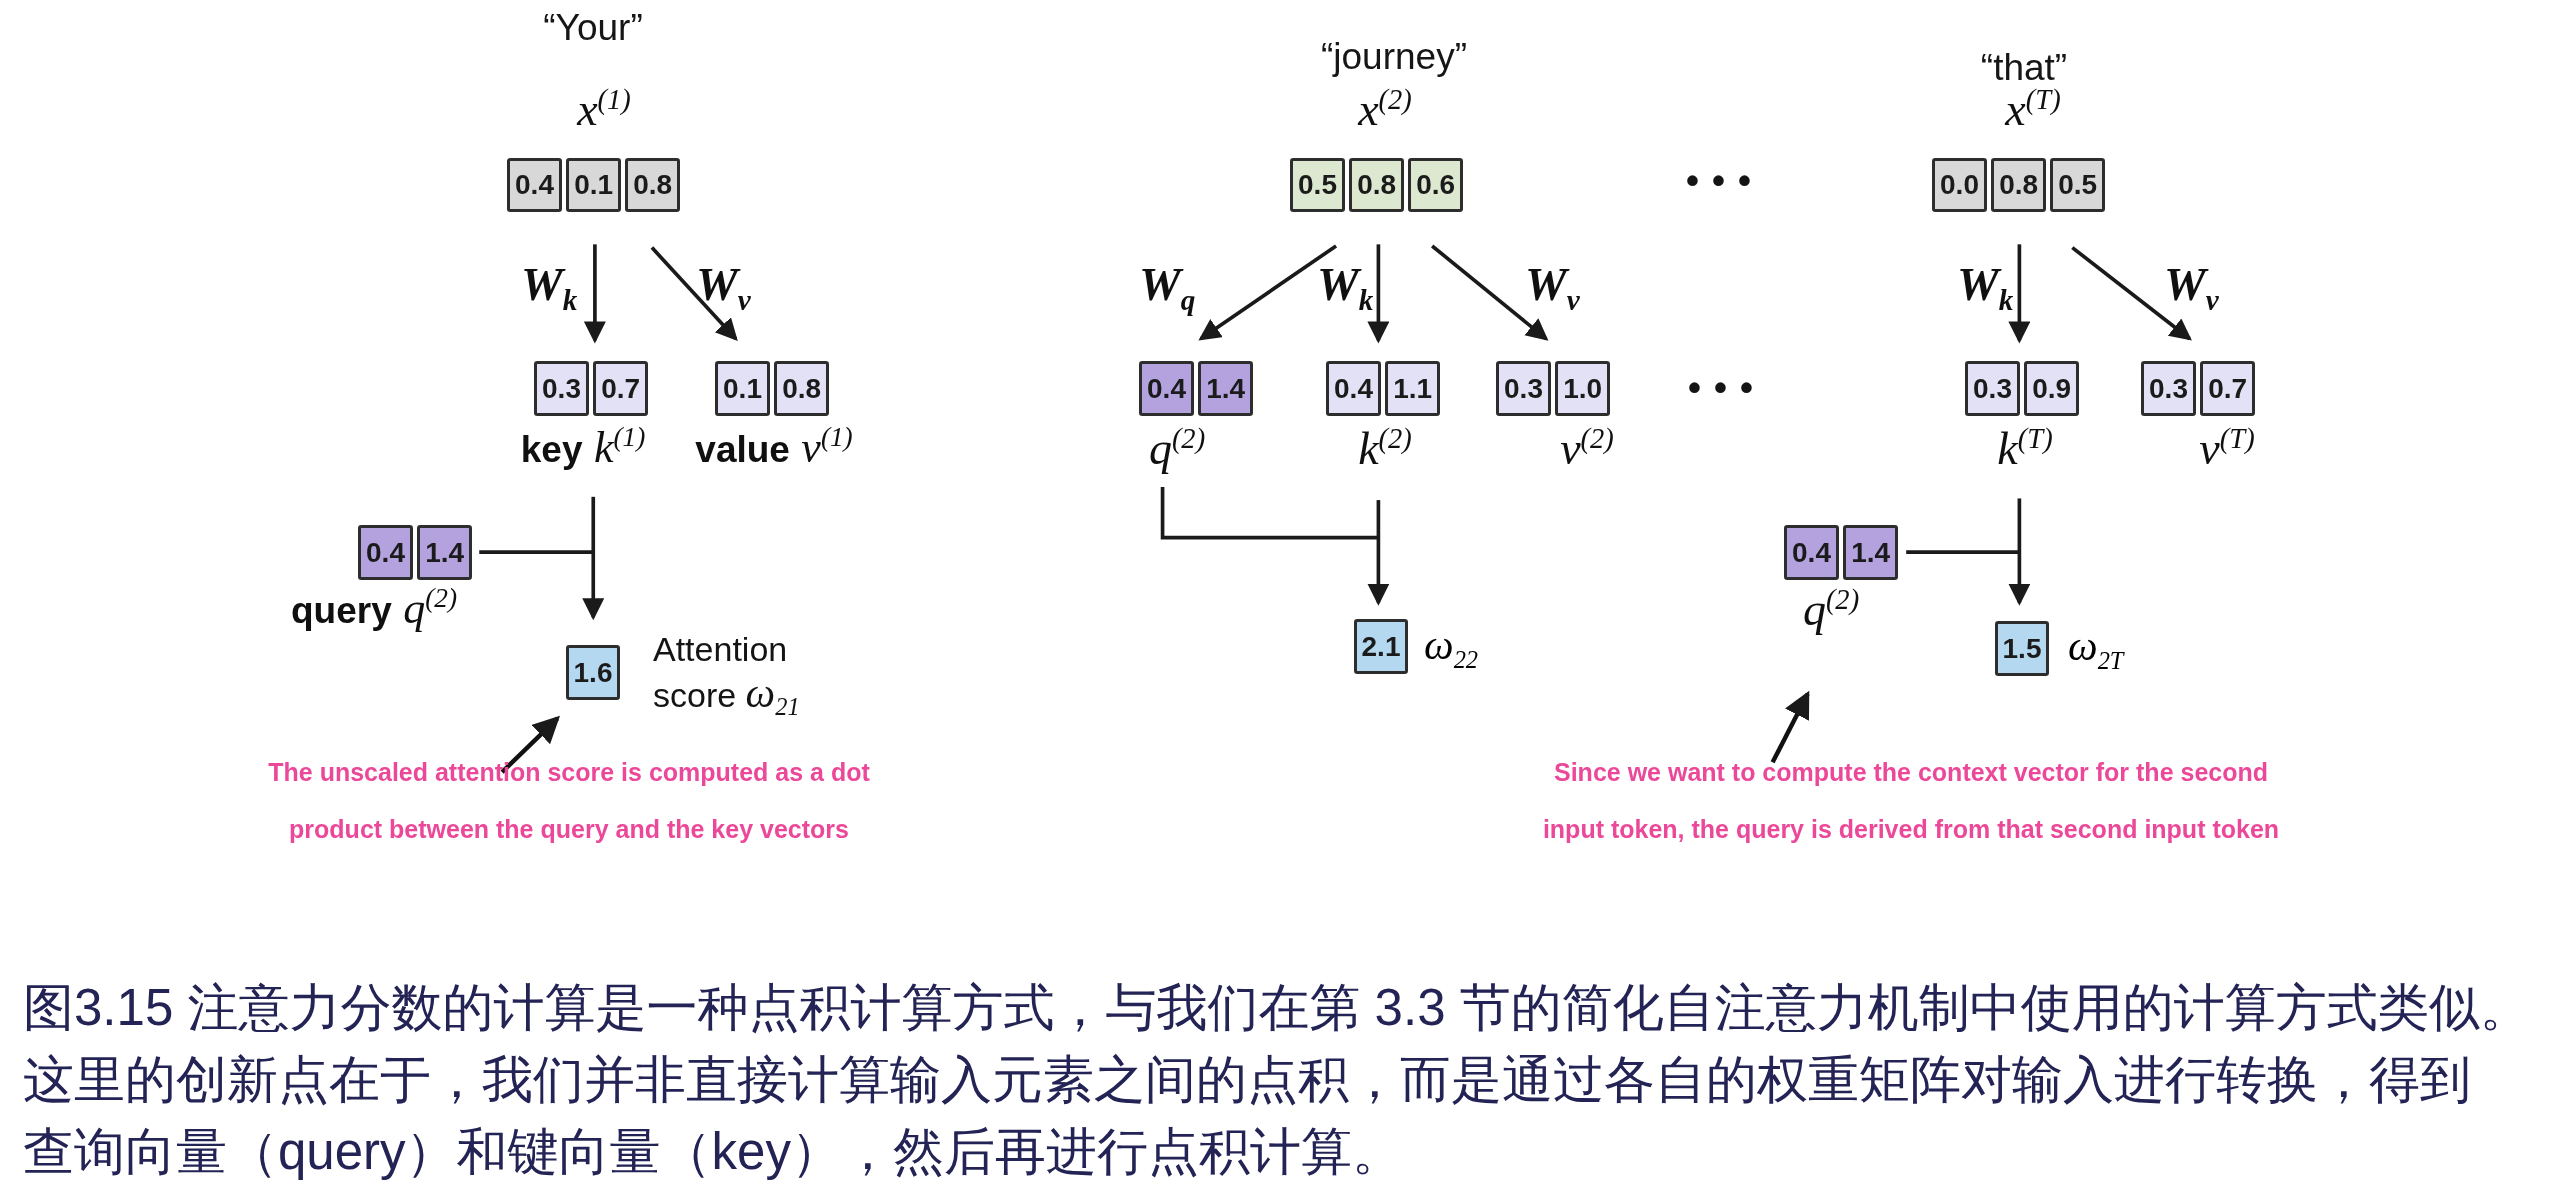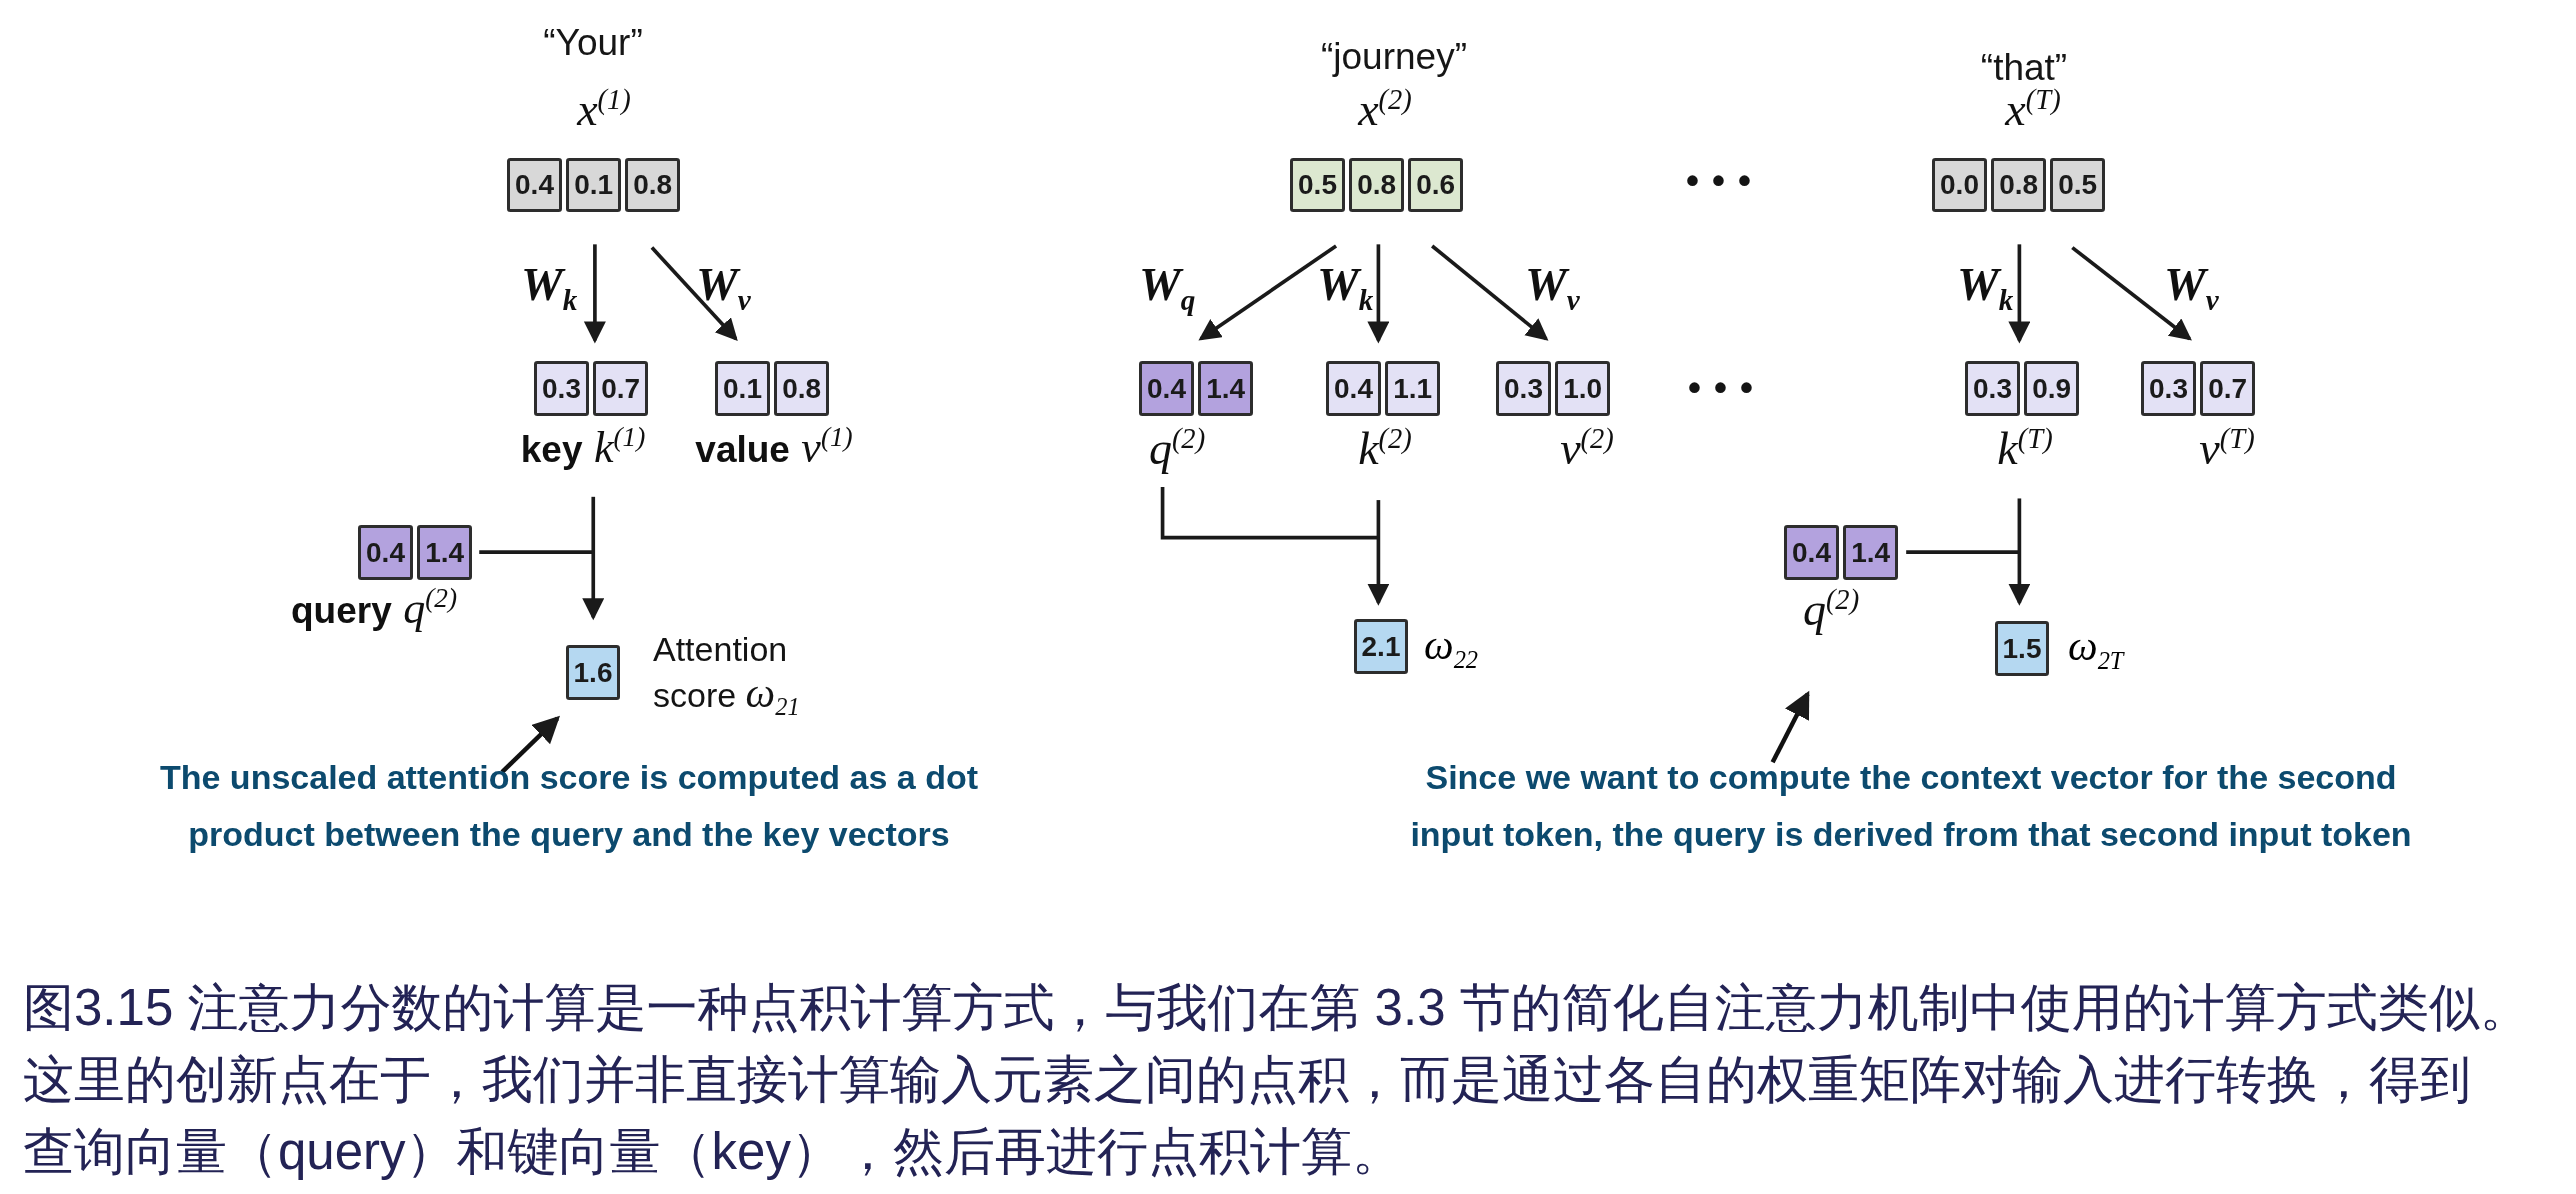--- a/index.html
+++ b/index.html
@@ -22,21 +22,21 @@
   .kvlbl { font-size:41px; color:#101010; white-space:nowrap; }
   .kvlbl .word { font-weight:700; font-size:37px; margin-right:11.4px; }
   .kvlbl .sym, .qlbl .sym, .om { font-family:"Liberation Serif", serif; font-style:italic; font-size:44px; }
   .qlbl { font-size:41px; color:#101010; white-space:nowrap; }
   .qlbl .word { font-weight:700; font-size:37px; margin-right:11.4px; }
   .note { font-size:34px; line-height:44px; color:#141414; white-space:nowrap; }
   .om { font-size:42px; }
   .om-wrap sub, .note sub { font-size:24.4px; font-family:"Liberation Serif", serif; font-style:italic; }
   .om-wrap { font-size:42px; white-space:nowrap; }
   .ell { font-weight:700; font-size:37px; letter-spacing:13px; color:#141414; }
-  .ann { font-weight:700; font-size:34px; color:#0c4a6e; white-space:nowrap; }
+  .ann { font-weight:700; font-size:25px; color:#ec4899; white-space:nowrap; }
   .cap { font-size:51px; color:#232355; white-space:nowrap; }
 </style>
 </head>
 <body>
 
 <div class="canvas">
 
   <svg class="overlay" width="2576" height="1194" viewBox="0 0 3162 1466">
     <defs>
       <marker id="ah" markerWidth="9" markerHeight="8" refX="5.2" refY="3" orient="auto" markerUnits="strokeWidth">
@@ -57,21 +57,21 @@
       <path d="M2544 304 L2688 416" marker-end="url(#ah)"></path>
       <path d="M2340 678 H2479"></path>
       <path d="M2479 612 V740" marker-end="url(#ah)"></path>
     </g>
     <g stroke="#111111" stroke-width="5.5" fill="none">
       <path d="M616 948 L684 882" marker-end="url(#ah)"></path>
       <path d="M2176 936 L2219 852" marker-end="url(#ah)"></path>
     </g>
   </svg>
 
-  <div class="abs ctr tok" style="left:593px; top:22px;">“Your”</div>
+  <div class="abs ctr tok" style="left:593px; top:7px;">“Your”</div>
   <div class="abs ctr mathlbl" style="left:604px; top:83px;"><span>x</span><sup>(1)</sup></div>
 
   <div class="abs vrow" style="left:507px; top:158px;">
     <div class="vbox short" style="background: rgb(216, 216, 216);">0.4</div>
     <div class="vbox short" style="background: rgb(216, 216, 216);">0.1</div>
     <div class="vbox short" style="background: rgb(216, 216, 216);">0.8</div>
   </div>
 
   <div class="abs w-label" style="left:521px; top:257px;"><span>W</span><sub>k</sub></div>
   <div class="abs w-label" style="left:696px; top:257px;"><span>W</span><sub>v</sub></div>

